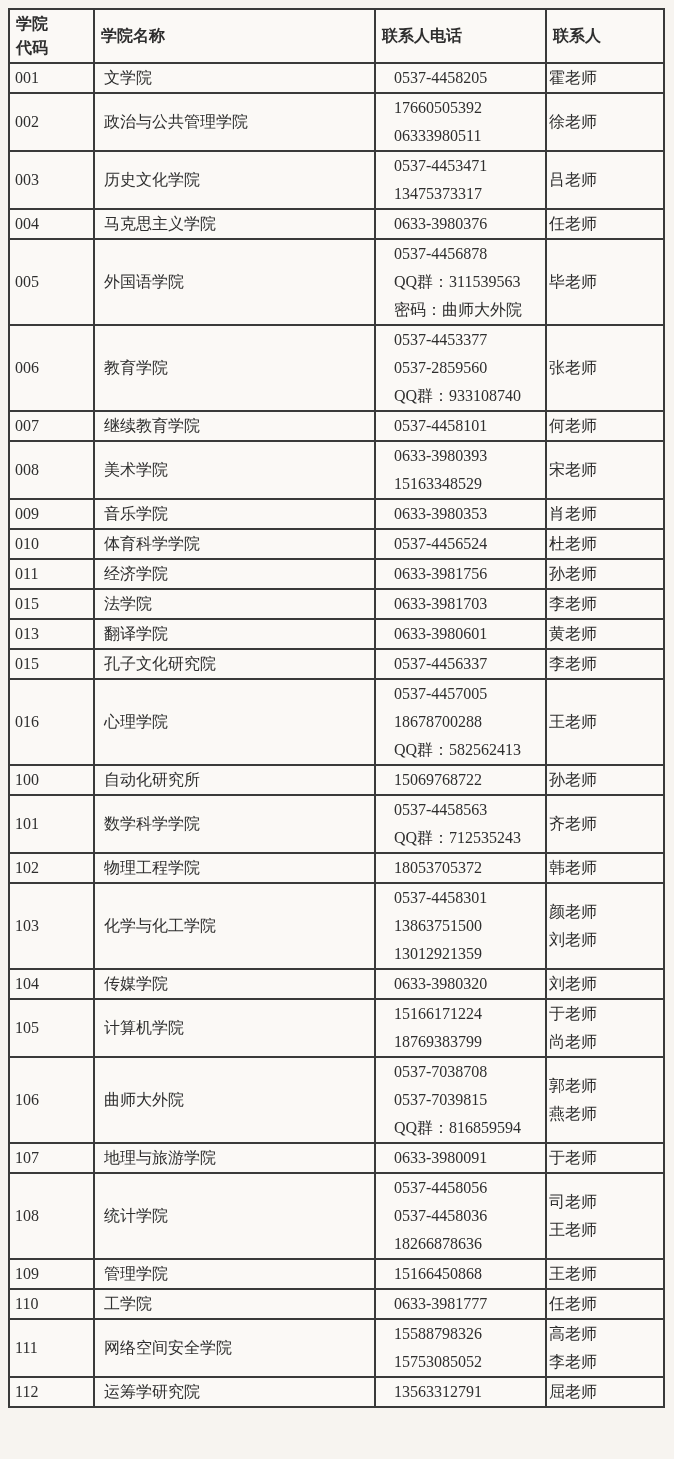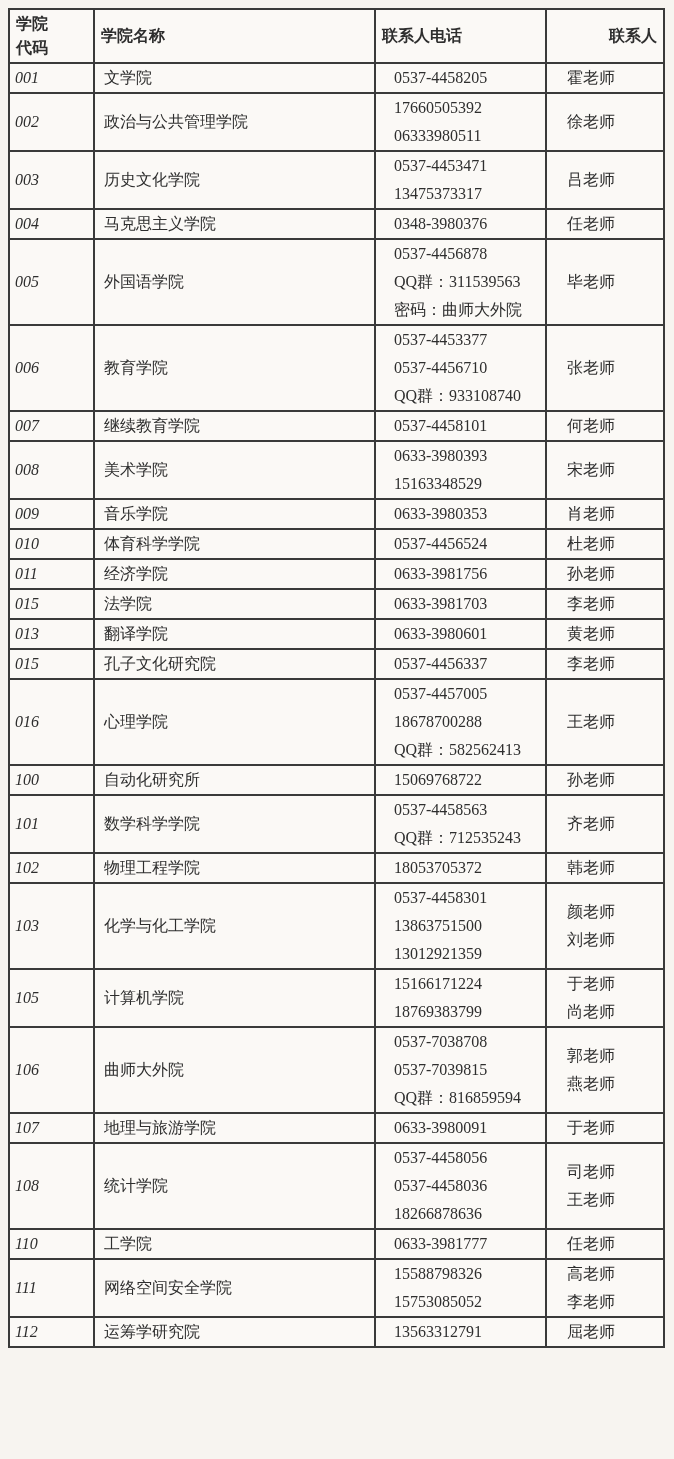--- a/index.html
+++ b/index.html
@@ -29,30 +29,30 @@
     white-space: pre-line;
     overflow: hidden;
   }
   th {
     font-weight: bold;
     text-align: left;
     line-height: 24px;
     padding: 2px 6px;
   }
   th.col-contact {
-    text-align: right;
+    text-align: left;
   }
   td {
     line-height: 28px;
     padding: 0 6px;
   }
-  td.col-code   { padding-left: 5px; font-style: italic; }
+  td.col-code   { padding-left: 5px; }
   td.col-name   { padding-left: 9px; }
   td.col-phone  { padding-left: 18px; }
-  td.col-contact{ padding-left: 20px; }
+  td.col-contact{ padding-left: 2px; }
 </style>
 </head>
 <body>
 
 <div class="page">
   <table class="contact-table">
     <colgroup>
       <col style="width:85px">
       <col style="width:281px">
       <col style="width:171px">
@@ -84,36 +84,36 @@
         <tr>
           <td class="col-code">003</td>
           <td class="col-name">历史文化学院</td>
           <td class="col-phone">0537-4453471
 13475373317</td>
           <td class="col-contact">吕老师</td>
         </tr>
         <tr>
           <td class="col-code">004</td>
           <td class="col-name">马克思主义学院</td>
-          <td class="col-phone">0348-3980376</td>
+          <td class="col-phone">0633-3980376</td>
           <td class="col-contact">任老师</td>
         </tr>
         <tr>
           <td class="col-code">005</td>
           <td class="col-name">外国语学院</td>
           <td class="col-phone">0537-4456878
 QQ群：311539563
 密码：曲师大外院</td>
           <td class="col-contact">毕老师</td>
         </tr>
         <tr>
           <td class="col-code">006</td>
           <td class="col-name">教育学院</td>
           <td class="col-phone">0537-4453377
-0537-4456710
+0537-2859560
 QQ群：933108740</td>
           <td class="col-contact">张老师</td>
         </tr>
         <tr>
           <td class="col-code">007</td>
           <td class="col-name">继续教育学院</td>
           <td class="col-phone">0537-4458101</td>
           <td class="col-contact">何老师</td>
         </tr>
         <tr>
@@ -189,20 +189,26 @@
         <tr>
           <td class="col-code">103</td>
           <td class="col-name">化学与化工学院</td>
           <td class="col-phone">0537-4458301
 13863751500
 13012921359</td>
           <td class="col-contact">颜老师
 刘老师</td>
         </tr>
         <tr>
+          <td class="col-code">104</td>
+          <td class="col-name">传媒学院</td>
+          <td class="col-phone">0633-3980320</td>
+          <td class="col-contact">刘老师</td>
+        </tr>
+        <tr>
           <td class="col-code">105</td>
           <td class="col-name">计算机学院</td>
           <td class="col-phone">15166171224
 18769383799</td>
           <td class="col-contact">于老师
 尚老师</td>
         </tr>
         <tr>
           <td class="col-code">106</td>
           <td class="col-name">曲师大外院</td>
@@ -221,20 +227,26 @@
         <tr>
           <td class="col-code">108</td>
           <td class="col-name">统计学院</td>
           <td class="col-phone">0537-4458056
 0537-4458036
 18266878636</td>
           <td class="col-contact">司老师
 王老师</td>
         </tr>
         <tr>
+          <td class="col-code">109</td>
+          <td class="col-name">管理学院</td>
+          <td class="col-phone">15166450868</td>
+          <td class="col-contact">王老师</td>
+        </tr>
+        <tr>
           <td class="col-code">110</td>
           <td class="col-name">工学院</td>
           <td class="col-phone">0633-3981777</td>
           <td class="col-contact">任老师</td>
         </tr>
         <tr>
           <td class="col-code">111</td>
           <td class="col-name">网络空间安全学院</td>
           <td class="col-phone">15588798326
 15753085052</td>

